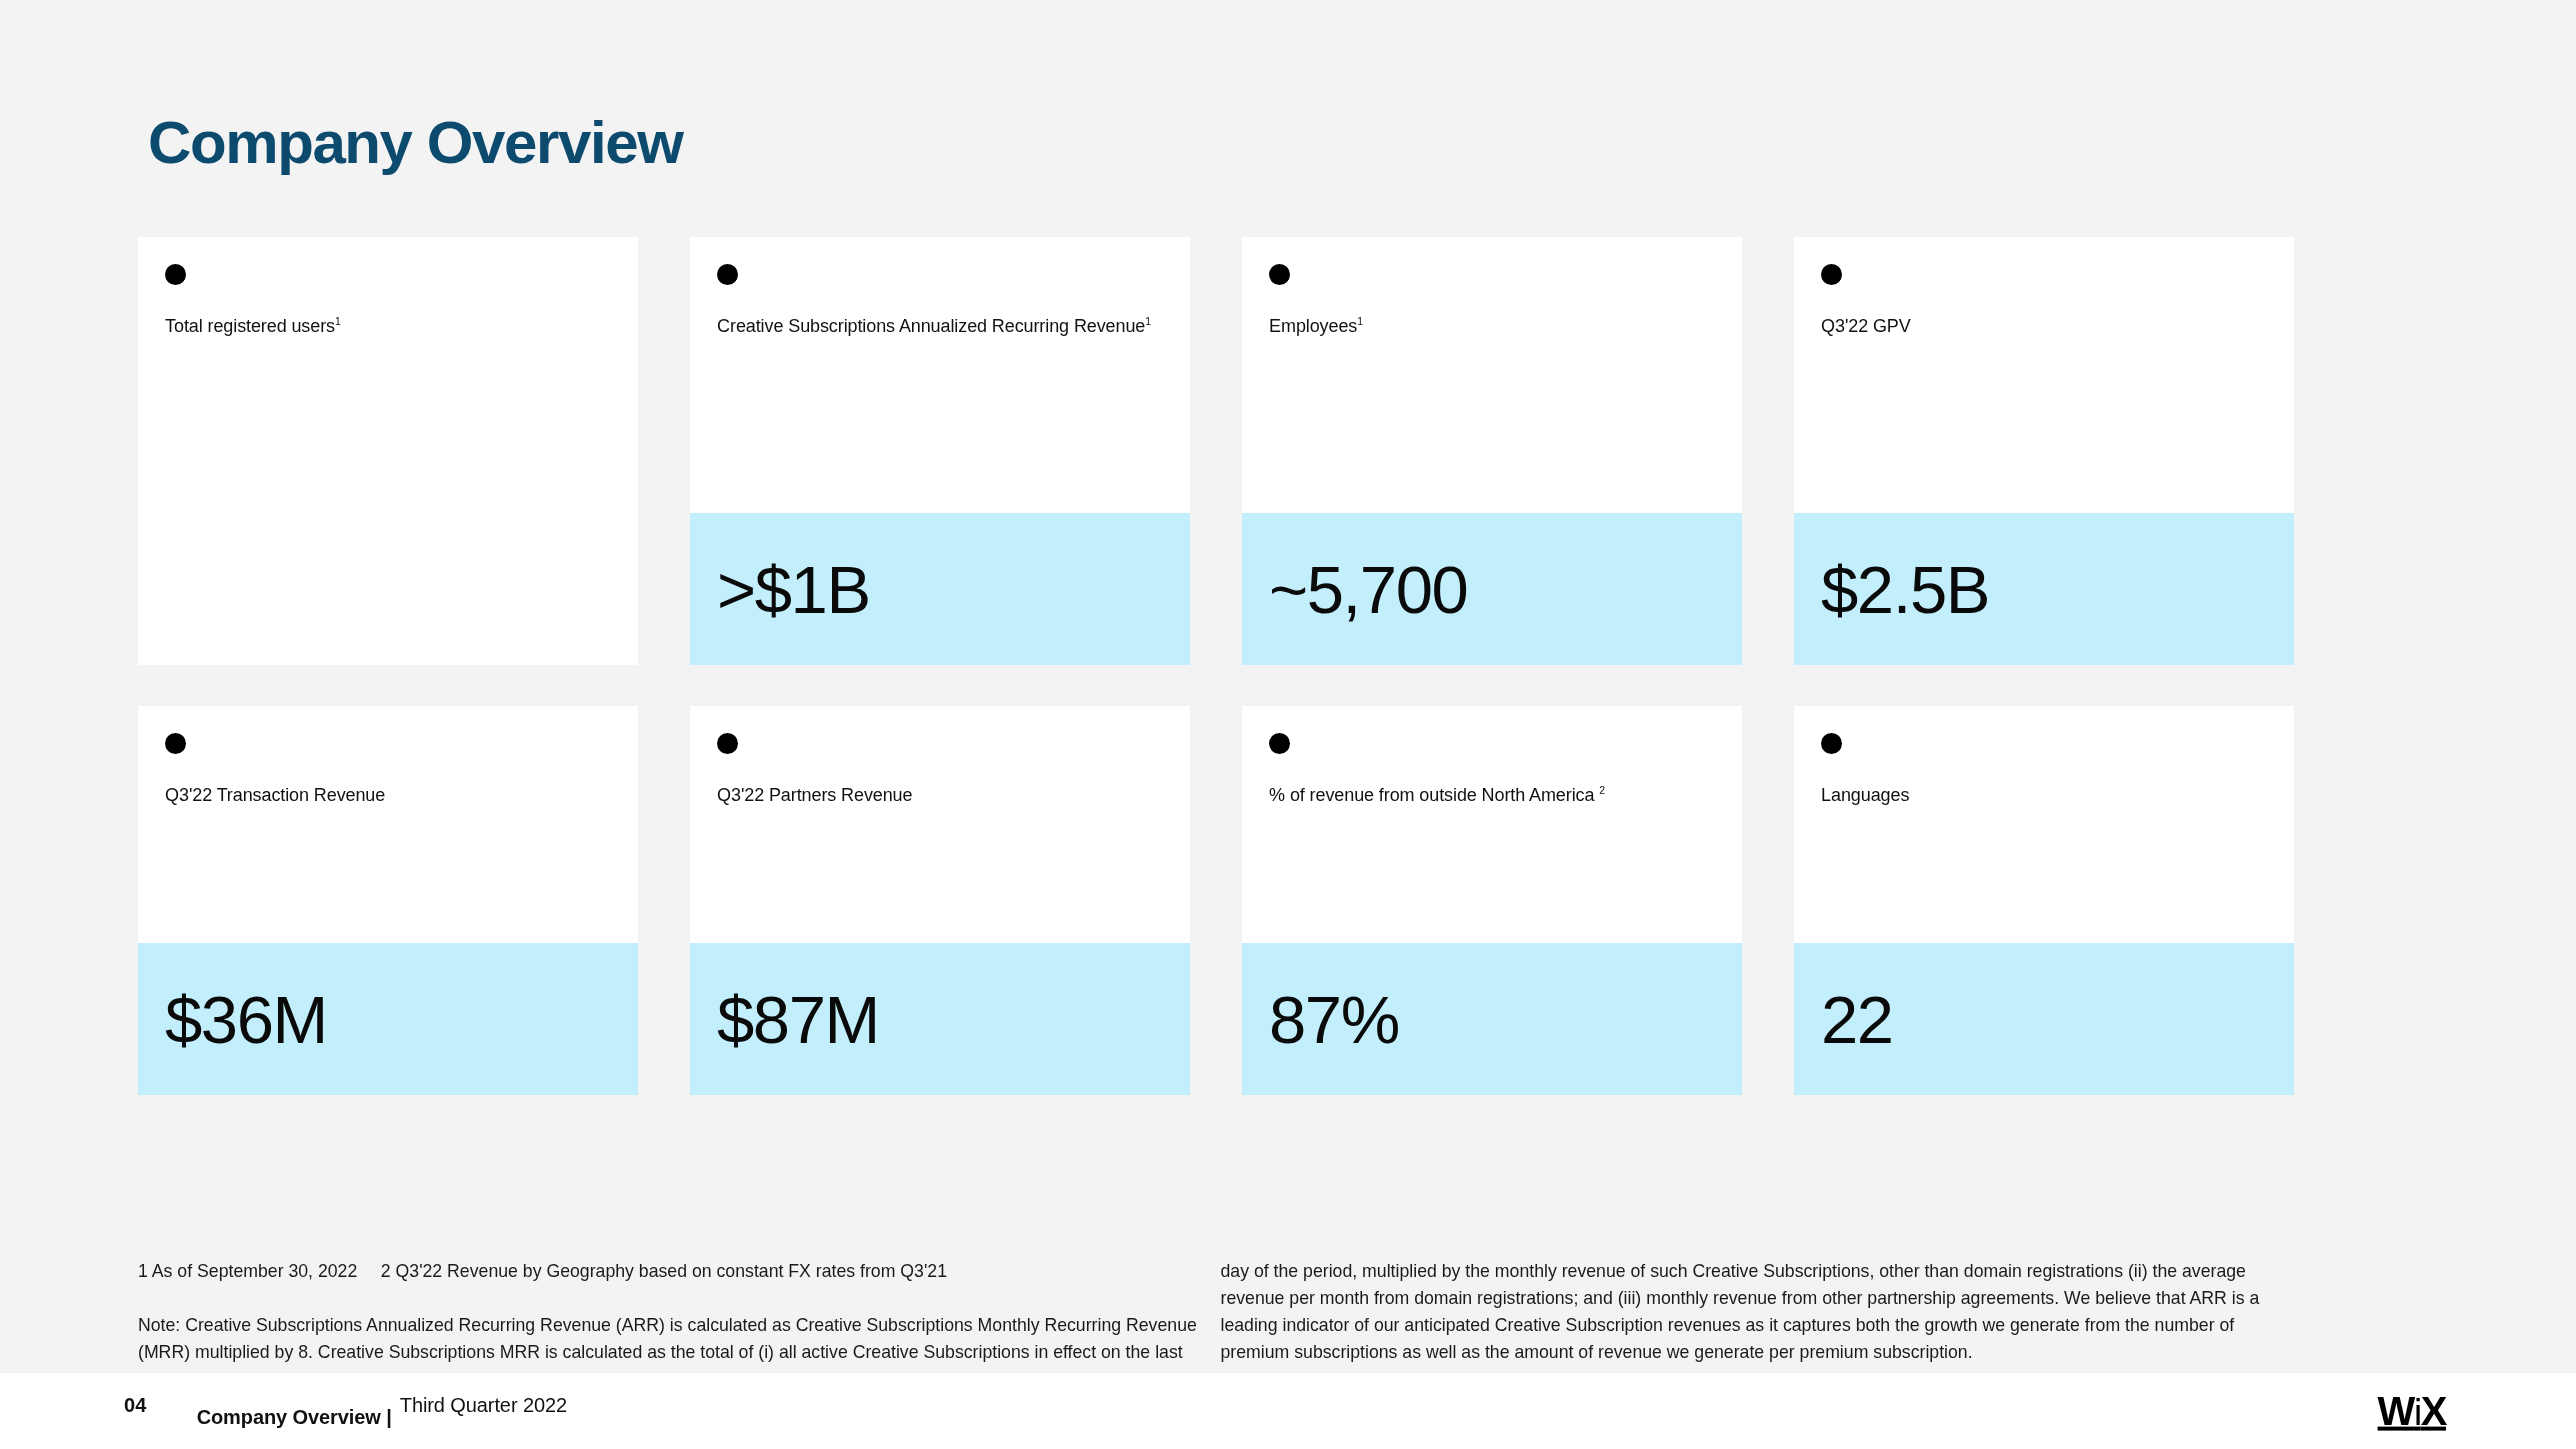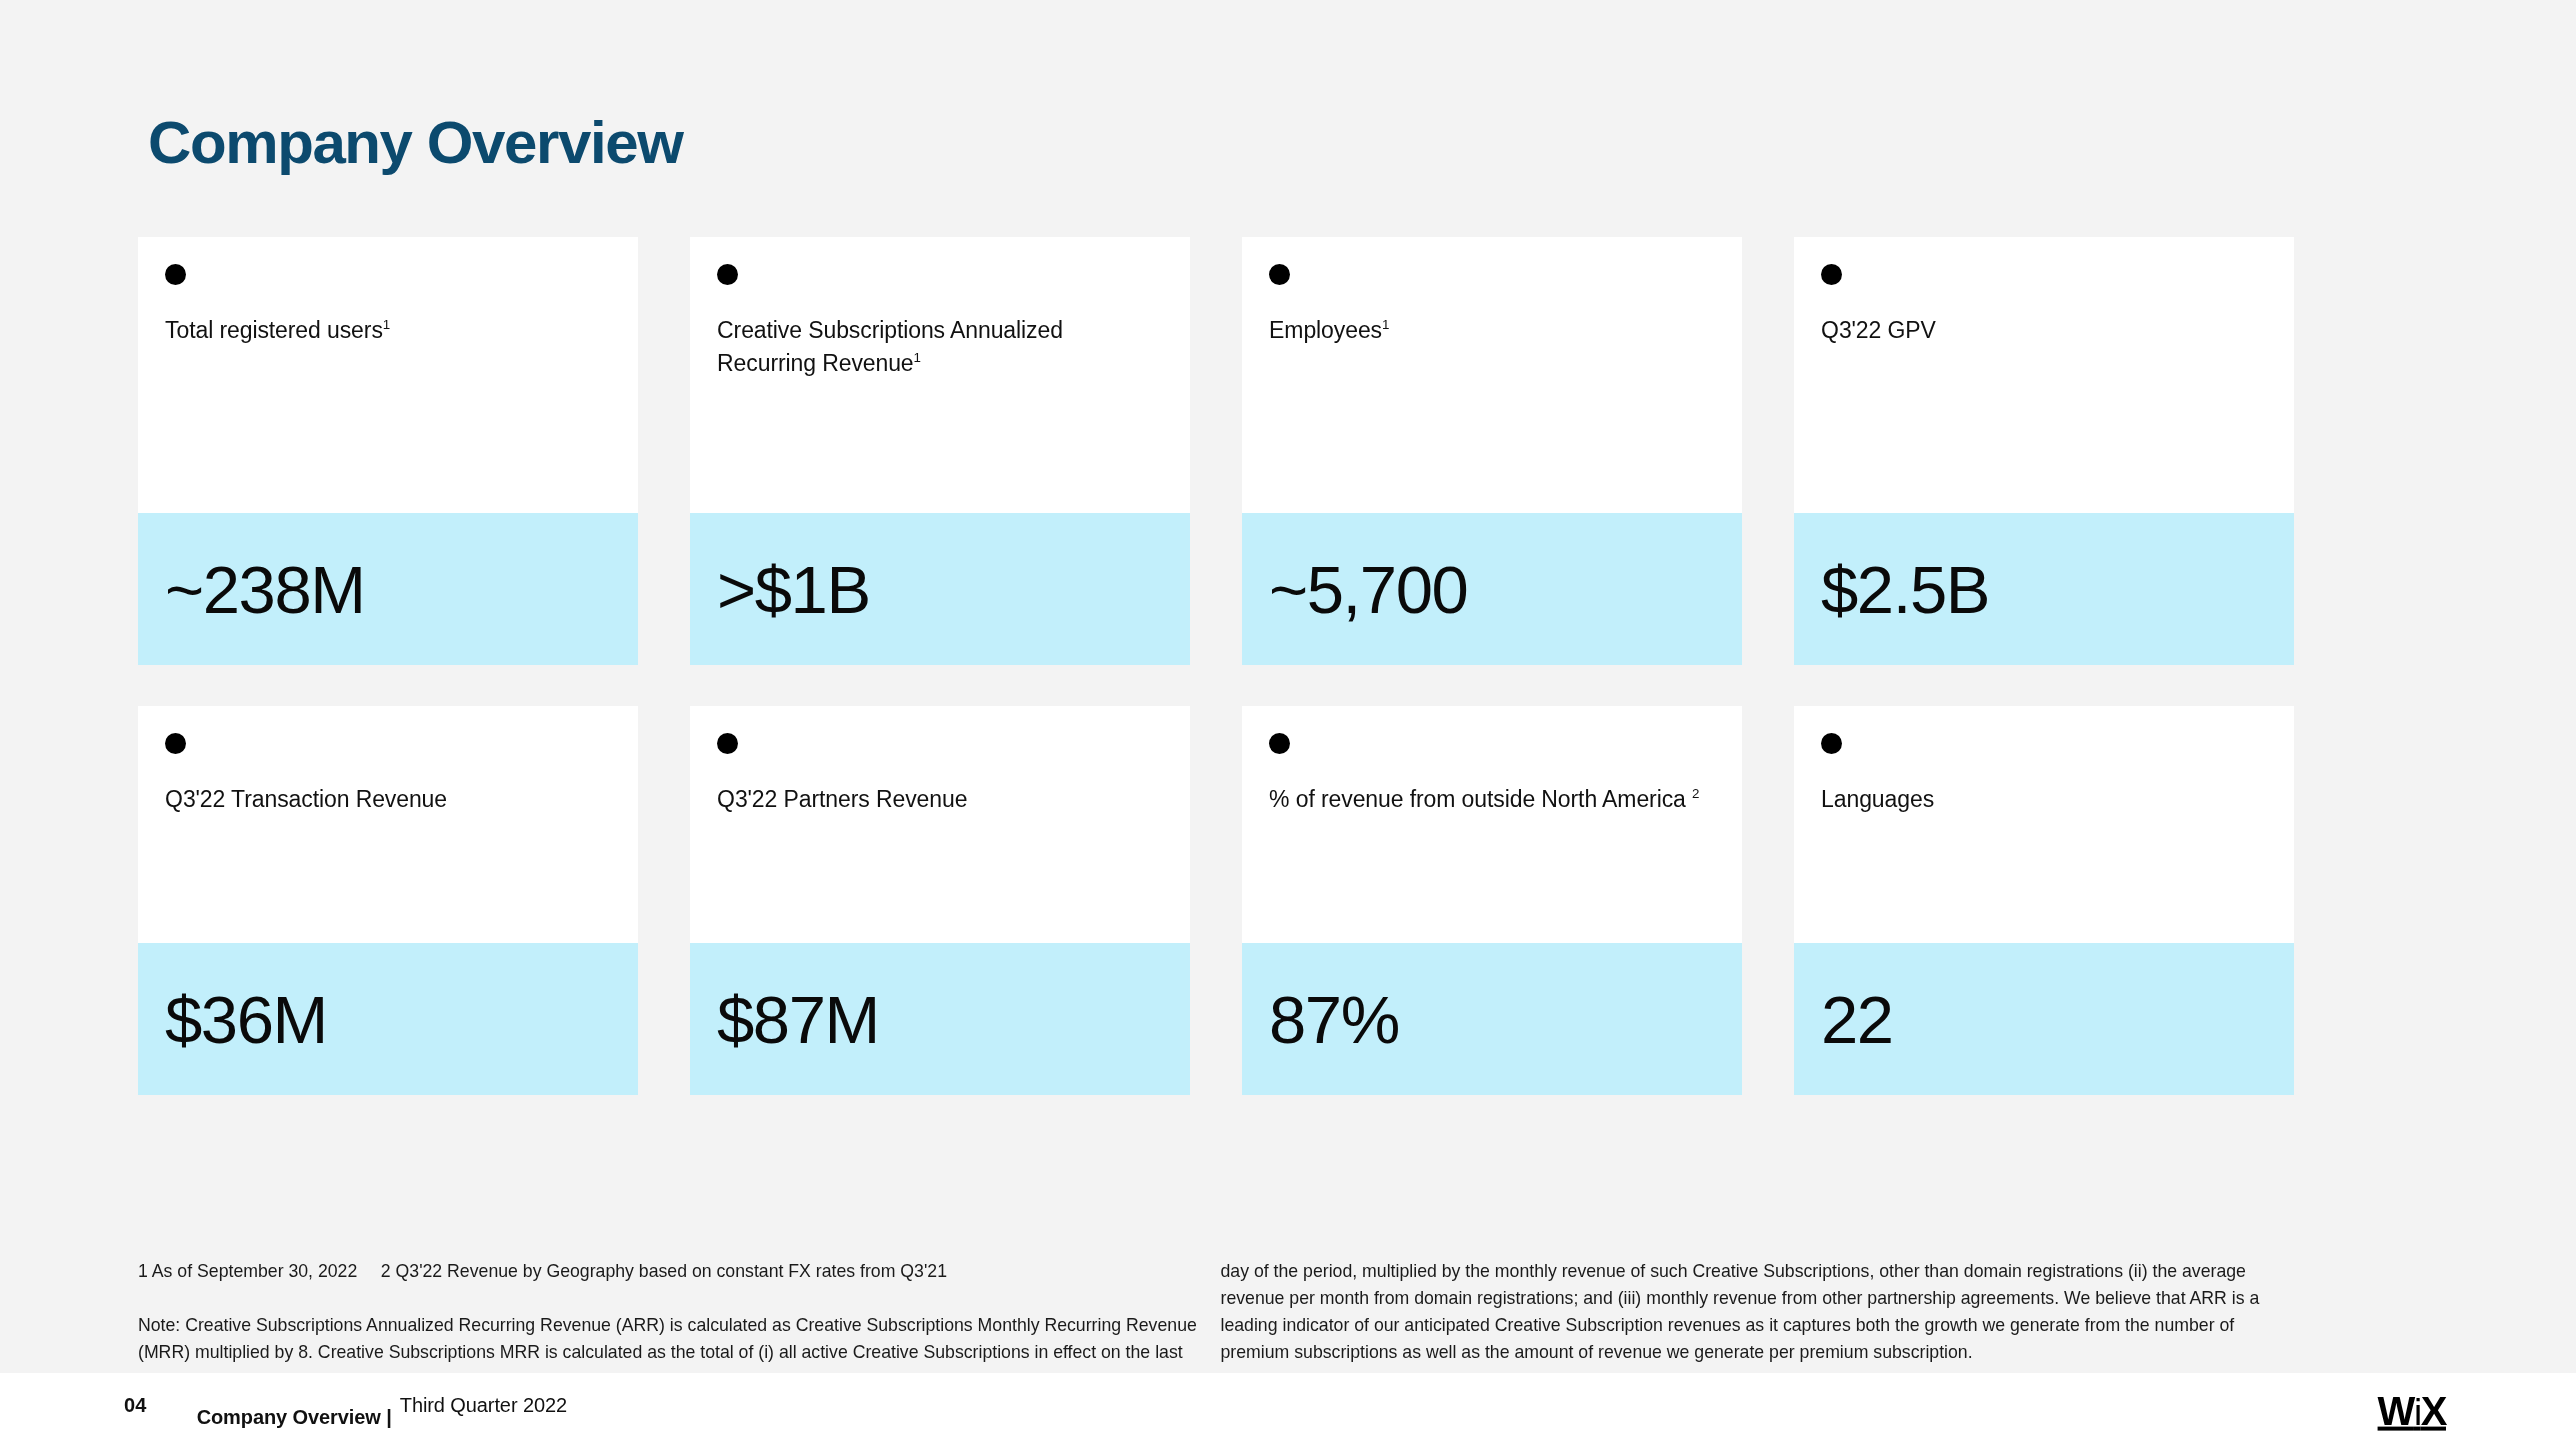--- a/index.html
+++ b/index.html
@@ -59,21 +59,21 @@
     width: 21px;
     height: 21px;
     border-radius: 50%;
     background: #000000;
     display: block;
     margin-left: 3.6px;
   }
   .card-label {
     margin-top: 29px;
     margin-left: 3.6px;
-    font-size: 23px;
+    font-size: 18px;
     line-height: 1.42;
     color: #111111;
     font-weight: 400;
     letter-spacing: -0.1px;
   }
   .card-label sup {
     font-size: 0.58em;
     vertical-align: super;
     line-height: 0;
   }
@@ -197,23 +197,20 @@
 <div class="slide">
 
   <div class="slide-title">Company Overview</div>
 
   <div class="cards">
 
     <div class="card row1">
       <div class="card-top">
         <span class="dot"></span>
         <div class="card-label"><span>Total registered users</span><sup>1</sup></div>
-      </div>
-      <div class="card-value-band">
-        <span class="card-value">~238M</span>
       </div>
     </div>
 
     <div class="card row1">
       <div class="card-top">
         <span class="dot"></span>
         <div class="card-label"><span>Creative Subscriptions Annualized Recurring Revenue</span><sup>1</sup></div>
       </div>
       <div class="card-value-band">
         <span class="card-value">&gt;$1B</span>

